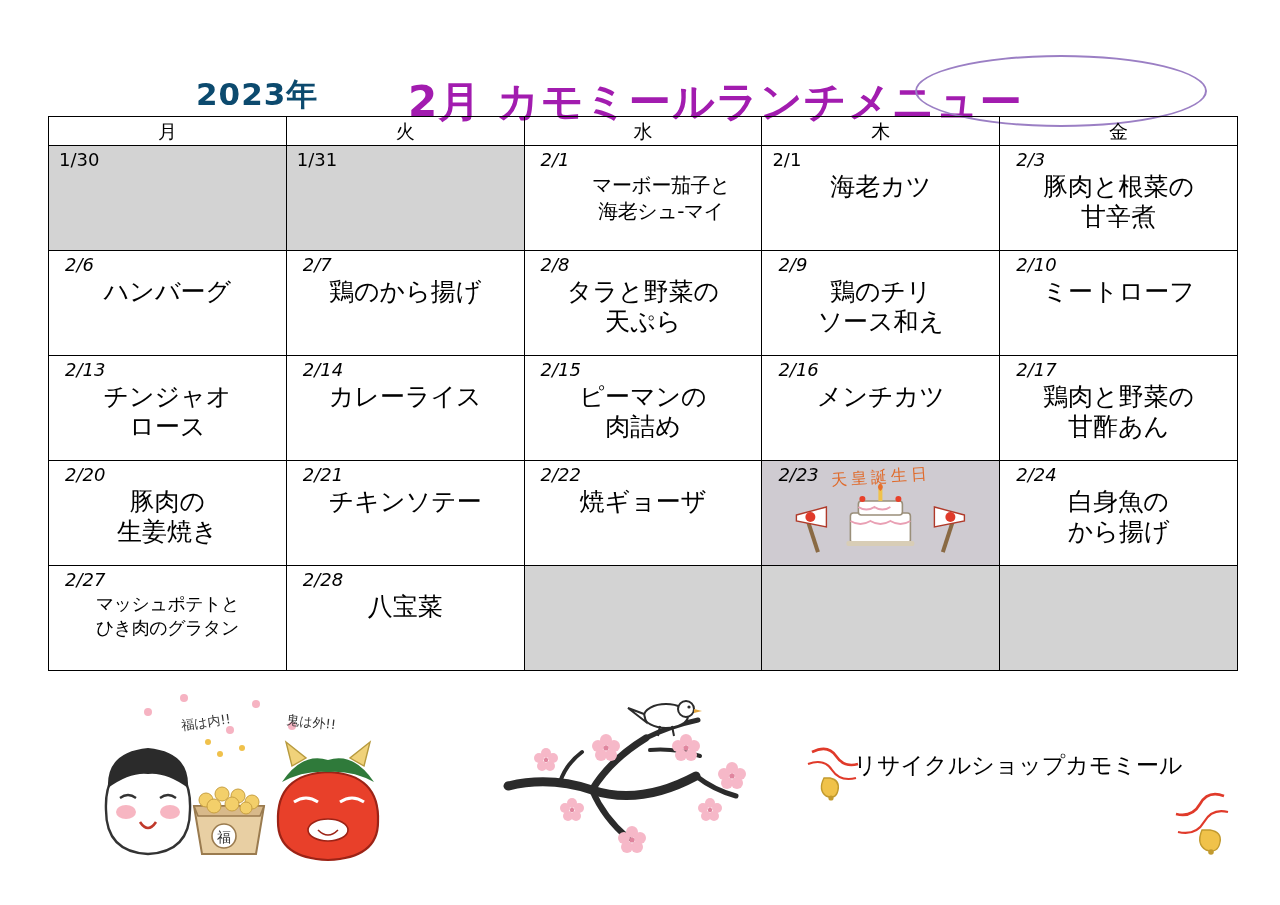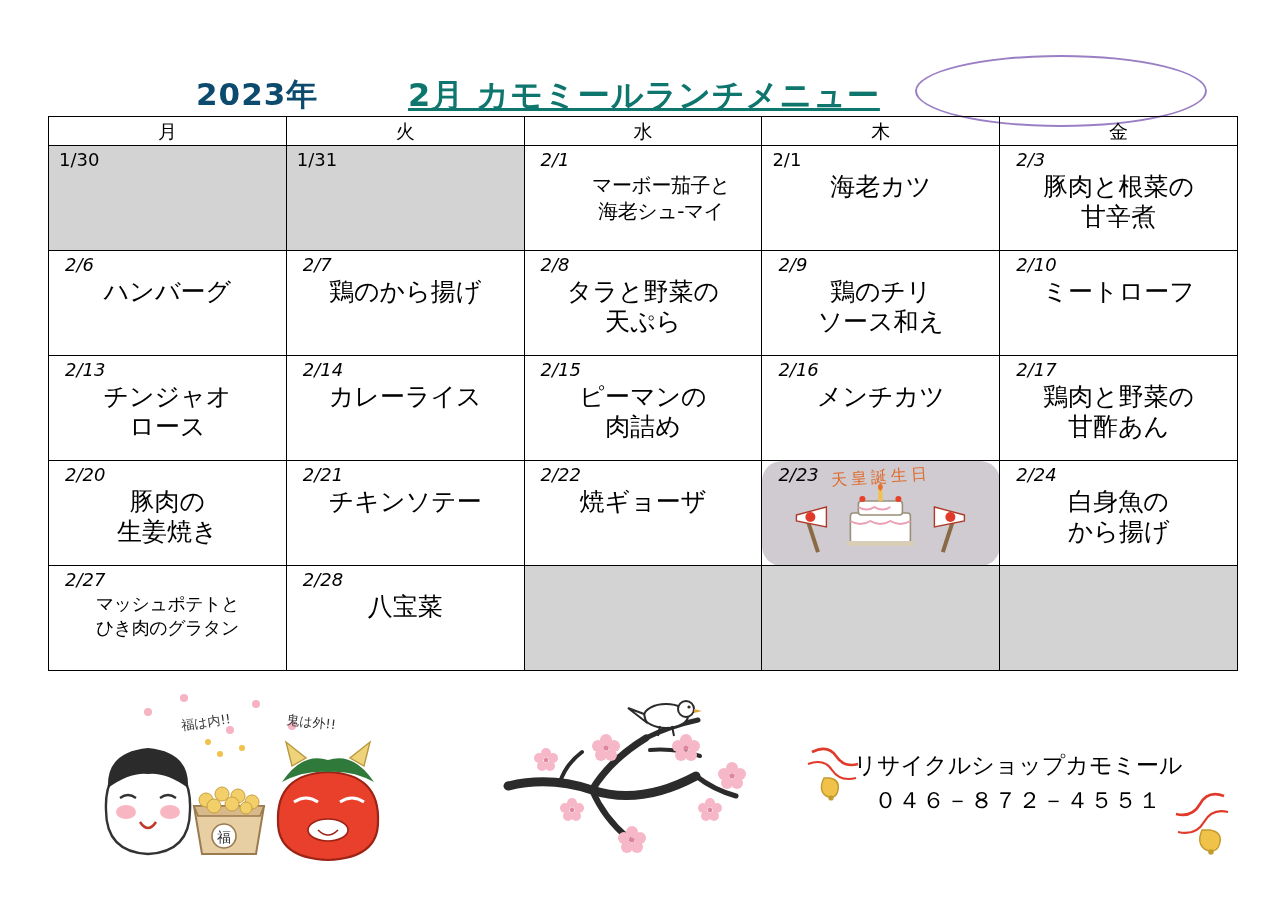--- a/index.html
+++ b/index.html
@@ -32,27 +32,26 @@
     font-weight: bold;
     color: #0c4a6e;
     letter-spacing: 1px;
     white-space: nowrap;
     font-family: "DejaVu Sans", sans-serif;
   }
   .title-main {
     position: absolute;
     left: 408px;
     top: 44px;
-    font-size: 32px;
+    font-size: 42px;
     font-weight: bold;
-    color: #0f766e;
+    color: #a21caf;
     letter-spacing: 1px;
     white-space: nowrap;
     font-family: "DejaVu Sans", sans-serif;
-    text-decoration: underline;
   }
   .price-ellipse {
     position: absolute;
     left: 915px;
     top: 25px;
     width: 292px;
     height: 72px;
     border: 2px solid #9b7fc4;
     border-radius: 50%;
     box-sizing: border-box;
@@ -95,21 +94,20 @@
   }
   td.cell {
     height: 104px;
     position: relative;
   }
   td.cell.shaded {
     background: #d3d3d3;
   }
   td.cell.holiday {
     background: #cfcbd1;
-    border-radius: 20px;
   }
   .date {
     font-size: 18px;
     padding: 4px 0 0 10px;
     text-align: left;
     font-family: "DejaVu Sans", sans-serif;
     line-height: 1.1;
   }
   .date.center {
     text-align: left;
@@ -521,14 +519,13 @@
 
 <svg class="illus" id="ribbon-right" viewBox="0 0 62 70">
   <path d="M56 6 Q40 0 32 14 Q24 28 8 24" stroke="#e03a2a" stroke-width="2.6" fill="none"></path>
   <path d="M60 22 Q44 18 36 32 Q28 46 10 42" stroke="#e03a2a" stroke-width="2.2" fill="none"></path>
   <path d="M34 40 Q28 54 38 60 Q50 64 52 52 Q54 42 42 40 Z" fill="#f0c24a" stroke="#c29a2e" stroke-width="1.4"></path>
   <circle cx="43" cy="62" r="2.8" fill="#c29a2e"></circle>
 </svg>
 
 <div class="footer-text">
   <div>リサイクルショップカモミール</div>
-  <div class="tel">０４６－８７２－４５５１</div>
 </div>
 
 </body></html>

